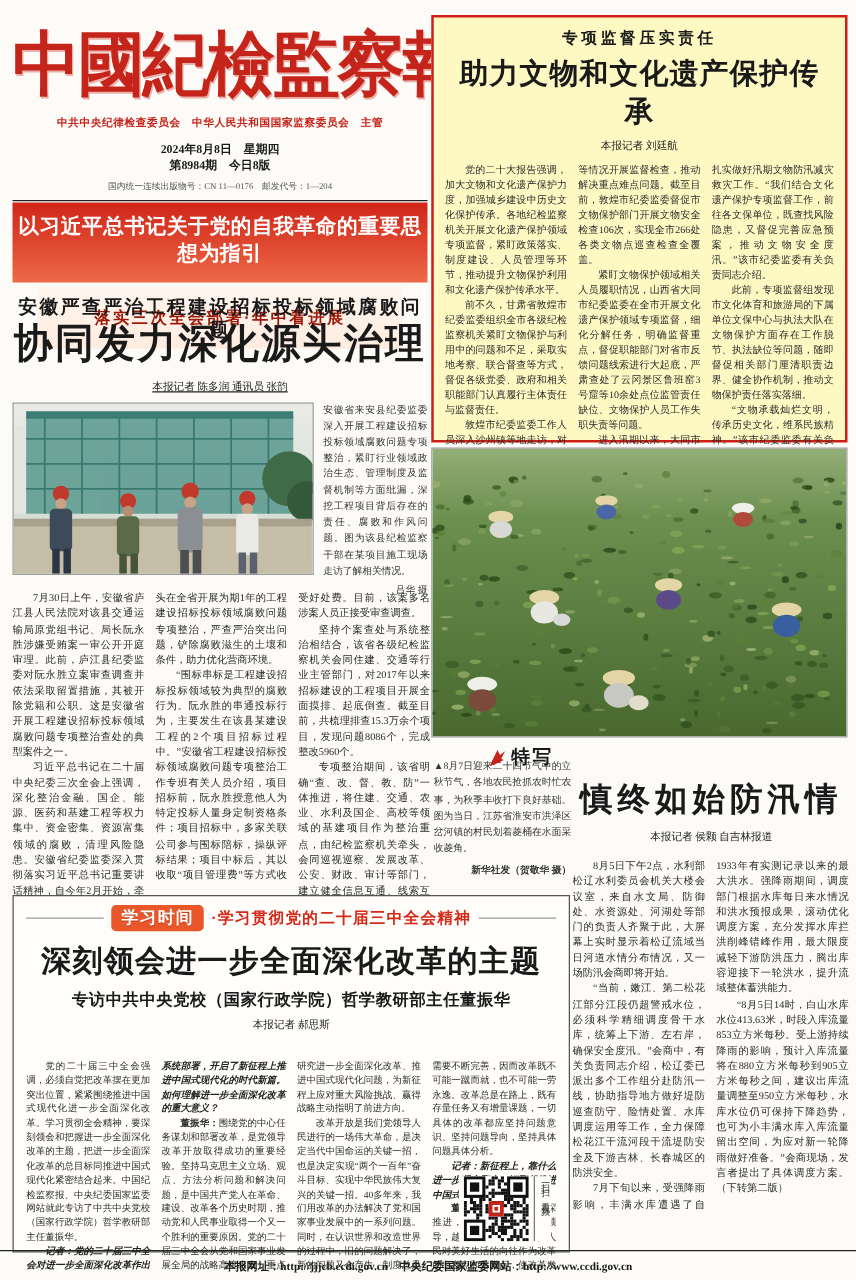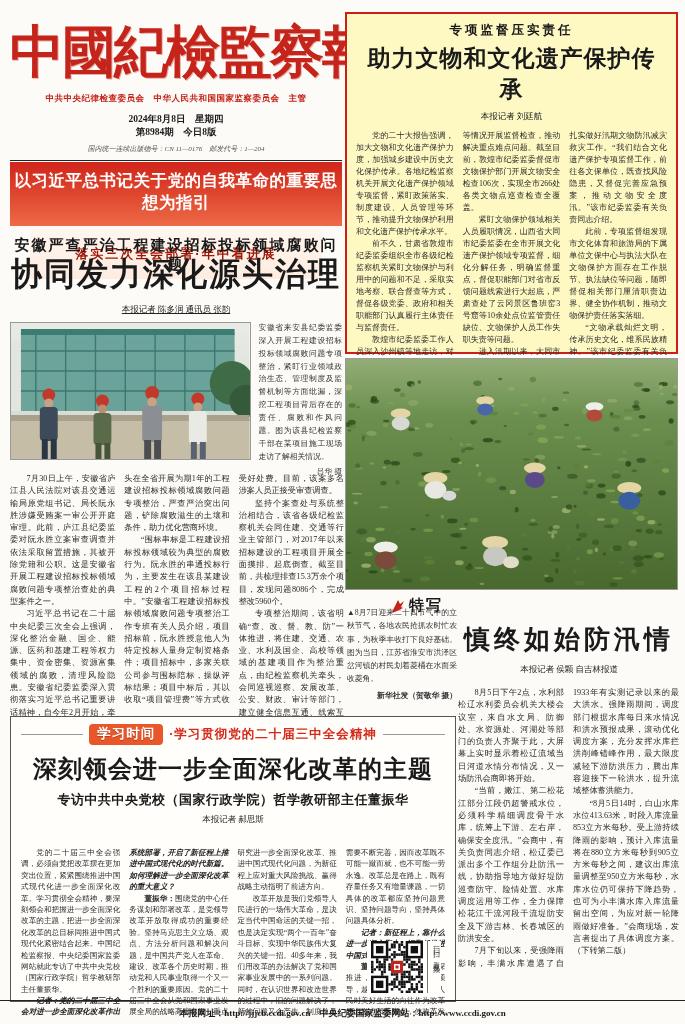--- a/index.html
+++ b/index.html
@@ -15,21 +15,21 @@
   }
   
   .masthead{position:absolute;left:10px;top:16px;width:332px;text-align:center;}
   .masthead-title{
     font-size:54px;font-weight:900;color:var(--masthead-red);line-height:1.35;
     letter-spacing:-2px;transform:scaleY(1.04);white-space:nowrap;
     text-shadow:1px 1px 0 rgba(197,36,27,.35);
   }
   .masthead-super{font-size:8.5px;color:var(--masthead-red);letter-spacing:.5px;margin-top:4px;font-weight:bold;}
   .date-row{display:flex;justify-content:space-between;font-size:9.5px;font-weight:bold;margin-top:8px;padding:0 4px;flex-direction:column;}
-  .pub-code{font-size:7px;color:#555;margin-top:5px;font-style:italic;}
+  .pub-code{font-size:7px;color:#555;margin-top:5px;}
   .masthead-rule{border:none;border-top:1.5px solid #222;margin:6px 0 0 0;}
   
   .heritage-box{position:absolute;left:345px;top:12px;width:333px;height:342px;
     border:2.5px solid var(--box-red);background:#fef9c3;box-sizing:border-box;padding:8px 9px;}
   .kicker{font-size:12.5px;text-align:center;letter-spacing:3px;font-weight:bold;}
   .heritage-box .headline{font-size:23px;font-weight:900;text-align:center;letter-spacing:1px;margin-top:4px;}
   .byline{font-size:8.5px;text-align:center;color:#222;margin-top:6px;}
   .body-cols{margin-top:7px;text-align:justify;overflow:hidden;}
   .body-cols p{margin:0;text-indent:2em;font-size:8px;line-height:1.5;color:#2a2a2a;}
   .heritage-cols{column-count:3;column-gap:9px;height:242px;}

